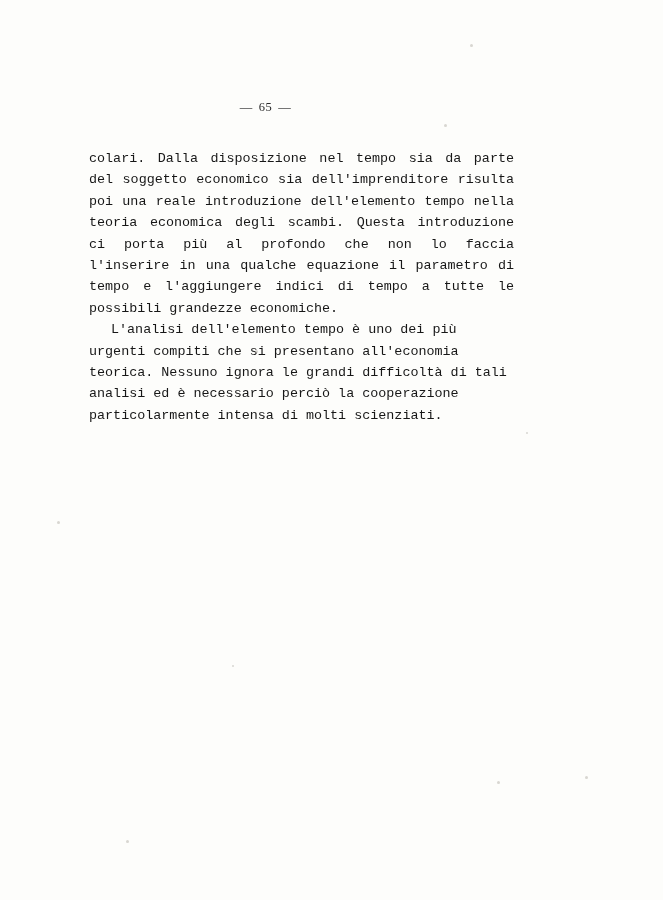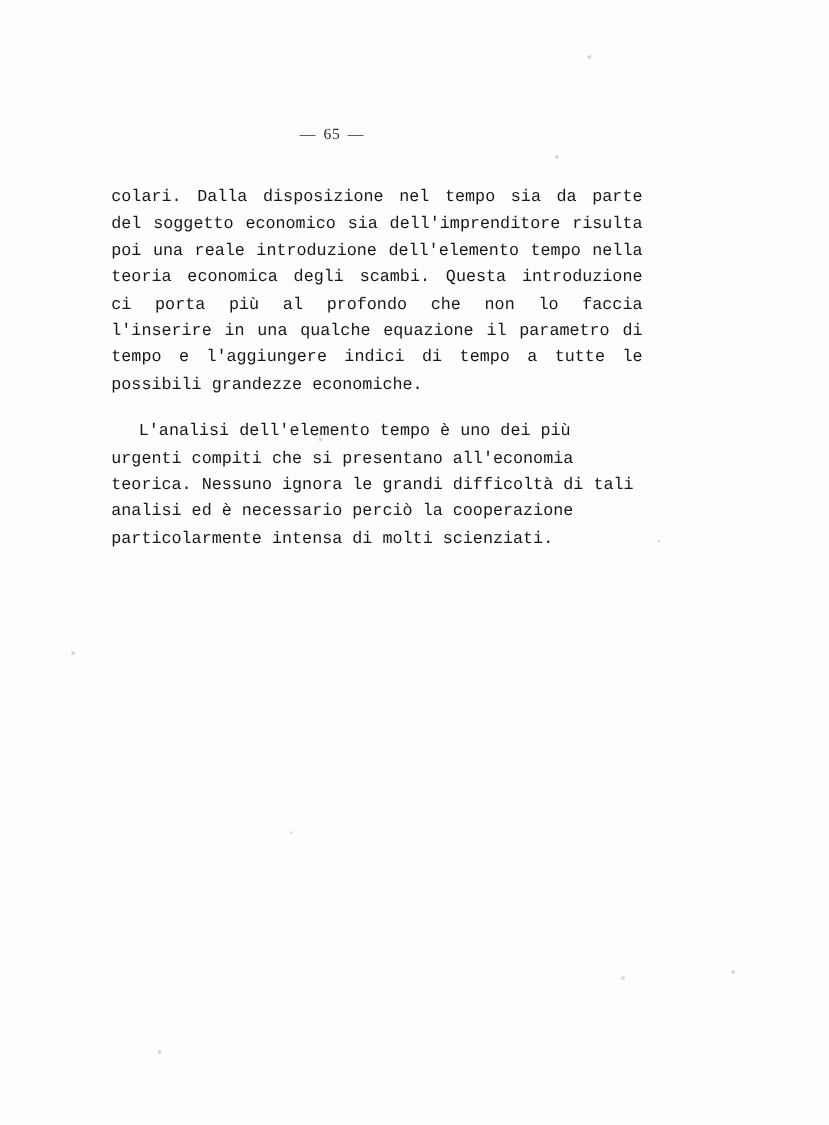--- a/index.html
+++ b/index.html
@@ -54,21 +54,21 @@
     text-justify: inter-word;
     color: #171717;
     font-family: Liberation Mono, monospace;
   }
   .para {
     margin: 0;
     text-indent: 0;
   }
   .para + .para {
     text-indent: 22px;
-    margin-top: 16px;
+    margin-top: 0;
   }
   .para:last-child {
     text-align: left;
   }
   .para.justified-last {
     text-align: justify;
   }
   
   .speck {
     position: absolute;

